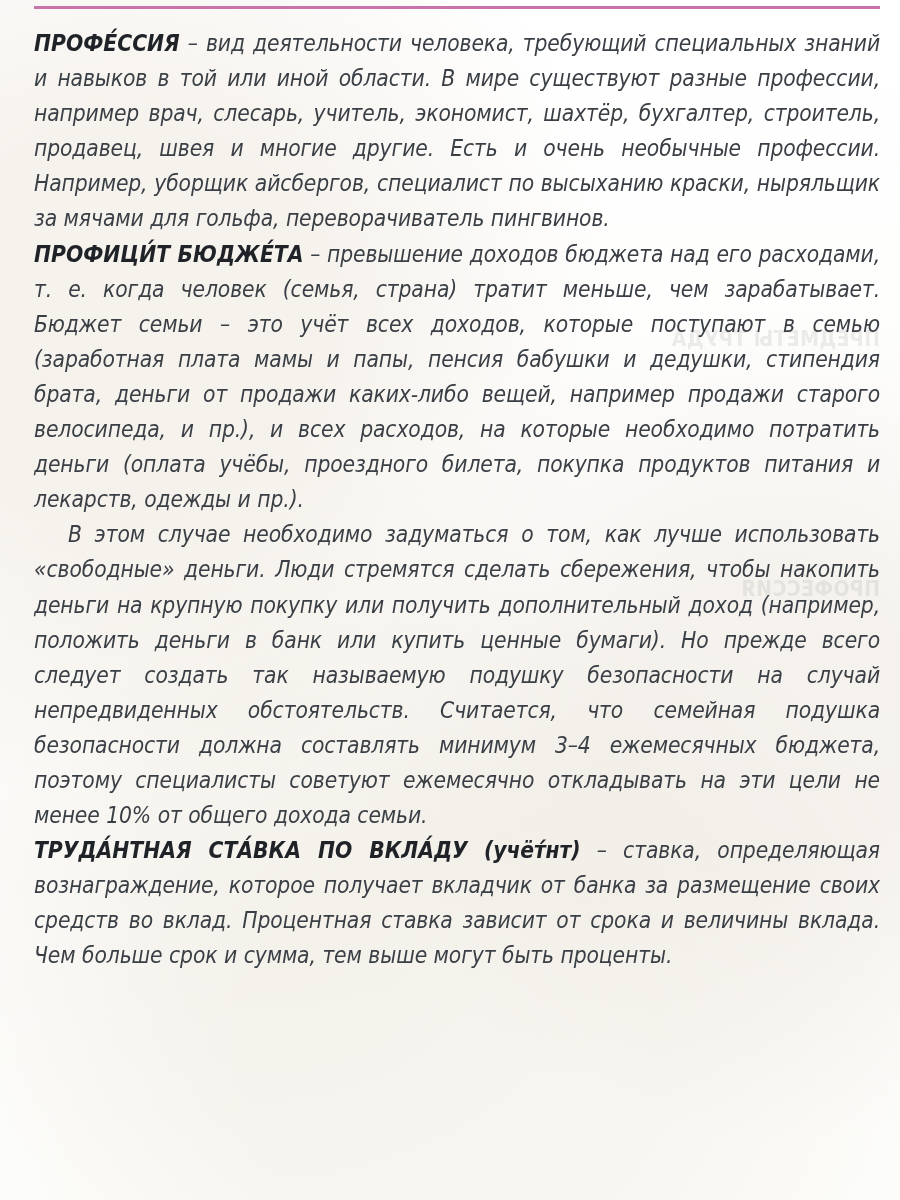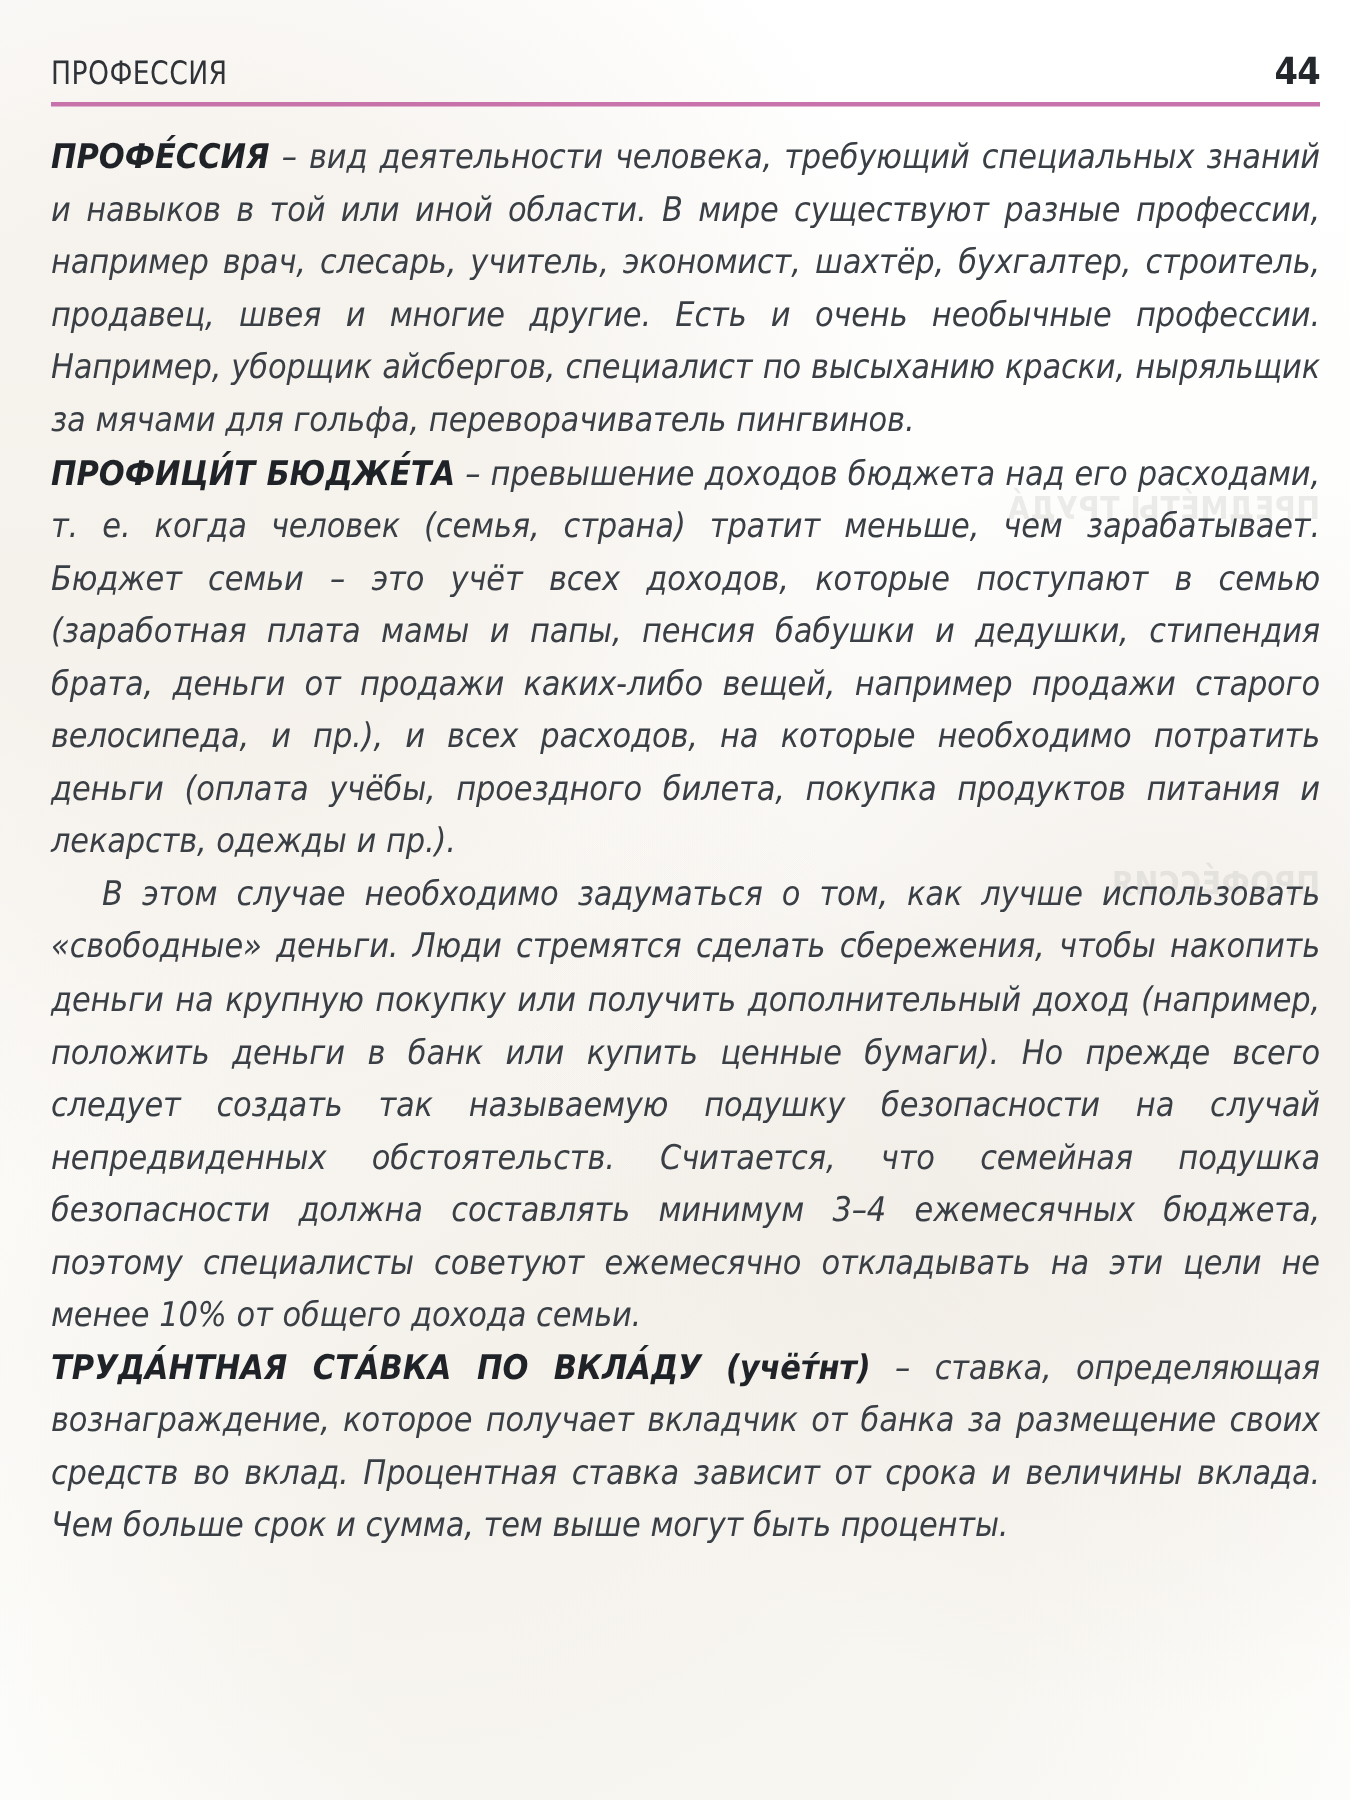--- a/index.html
+++ b/index.html
@@ -134,24 +134,20 @@
 </head>
 <body>
 
 <div class="page">
 
   <div class="ghost" style="top:322px">ПРЕДМЕ́ТЫ ТРУДА́</div>
   <div class="ghost" style="top:572px">ПРОФЕ́ССИЯ</div>
 
   <div class="content">
 
-    <div class="runhead">
-      <div class="runhead-title">ПРОФЕССИЯ</div>
-      <div class="runhead-page">44</div>
-    </div>
     <div class="rule" style="background: rgb(192, 96, 159);"></div>
 
     <div class="entries">
 
       <p class="para">
         <span class="term">ПРОФЕ́ССИЯ</span><span> – вид деятельности человека, требующий специальных знаний и навыков в той или иной области. В мире существуют разные профессии, например врач, слесарь, учитель, экономист, шахтёр, бухгалтер, строитель, продавец, швея и многие другие. Есть и очень необычные профессии. Например, уборщик айсбергов, специалист по высыханию краски, ныряльщик за мячами для гольфа, переворачиватель пингвинов.</span>
       </p>
 
       <p class="para spaced">
         <span class="term">ПРОФИЦИ́Т БЮДЖЕ́ТА</span><span> – превышение доходов бюджета над его расходами, т. е. когда человек (семья, страна) тратит меньше, чем зарабатывает. Бюджет семьи – это учёт всех доходов, которые поступают в семью (заработная плата мамы и папы, пенсия бабушки и дедушки, стипендия брата, деньги от продажи каких-либо вещей, например продажи старого велосипеда, и пр.), и всех расходов, на которые необходимо потратить деньги (оплата учёбы, проездного билета, покупка продуктов питания и лекарств, одежды и пр.).</span>

